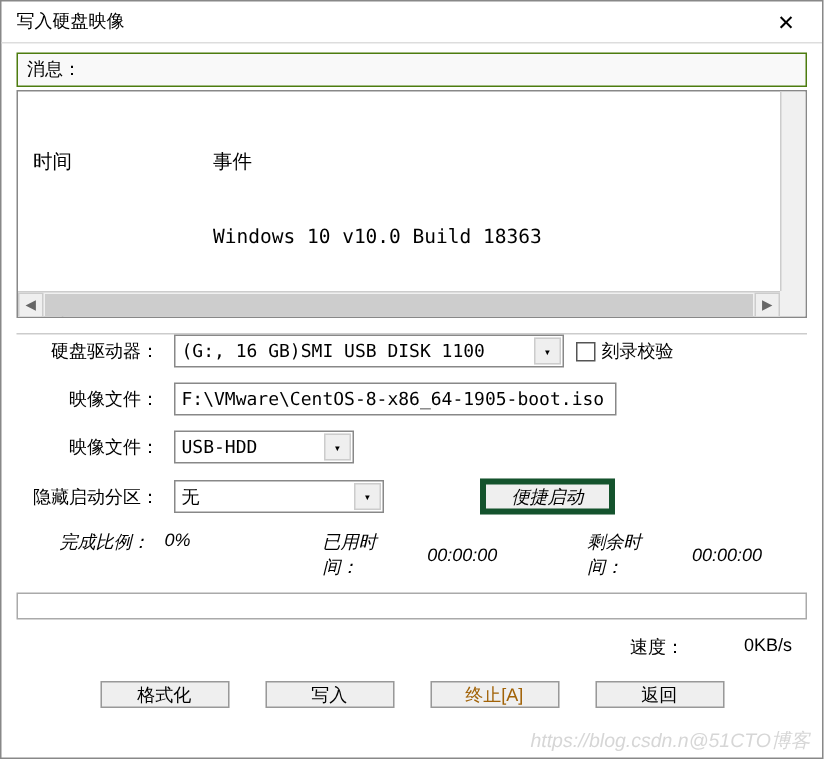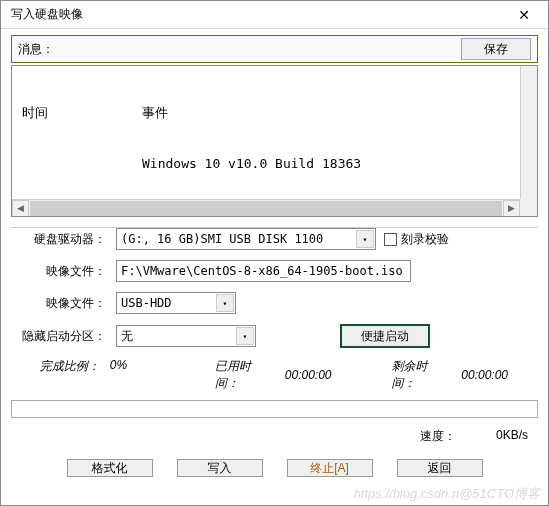--- a/index.html
+++ b/index.html
@@ -26,21 +26,21 @@
 .form-row { display: flex; align-items: center; margin-bottom: 10px; }
 .form-label { width: 105px; text-align: right; padding-right: 10px; }
 .select-ctrl { background: #fff; border: 1px solid #888; height: 22px; display: flex; align-items: center; padding: 0 4px; font-family: SimSun, monospace; font-size: 12px; position: relative; }
 .select-ctrl .dd { position: absolute; right: 1px; top: 1px; width: 18px; height: 18px; background: #efefef; border: 1px solid #ccc; display: flex; align-items: center; justify-content: center; font-size: 8px; }
 .drive-sel { width: 260px; }
 .file-in { width: 295px; }
 .write-sel { width: 120px; }
 .hide-sel { width: 140px; }
 .checkbox-wrap { display: flex; align-items: center; margin-left: 8px; }
 .checkbox-box { width: 13px; height: 13px; border: 1px solid #555; margin-right: 4px; background: #fff; }
-.quick-btn { width: 90px; height: 24px; background: #efefef; border: 2px solid #14532d; margin-left: 84px; cursor: pointer; font-size: 12px; }
+.quick-btn { width: 90px; height: 24px; background: #efefef; border: 4px solid #14532d; margin-left: 64px; cursor: pointer; font-size: 12px; font-style: italic; }
 .progress-row { display: flex; align-items: flex-start; margin: 10px 0 8px 0; font-style: italic; }
 .prog-label { width: 105px; text-align: right; padding-right: 10px; }
 .prog-seg { display: flex; align-items: center; margin-right: 30px; }
 .prog-seg-l { margin-right: 18px; }
 .progress-bar { height: 18px; background: #fff; border: 1px solid #aaa; margin: 6px 0 10px 0; }
 .speed-row { display: flex; justify-content: flex-end; padding-right: 10px; margin-bottom: 14px; }
 .speed-label { margin-right: 40px; }
 .button-row { display: flex; justify-content: center; gap: 24px; margin-top: 6px; }
 .action-btn { width: 86px; height: 18px; background: #efefef; border: 1px solid #999; cursor: pointer; font-size: 12px; }
 .action-btn.disabled { color: #a16207; }
@@ -51,21 +51,20 @@
 
 <div class="window">
   <div class="titlebar">
     <span class="title-text">写入硬盘映像</span>
     <div class="close-btn">✕</div>
   </div>
 
   <div class="content">
     <div class="msg-row">
       <span>消息：</span>
-      <button class="save-btn">保存</button>
     </div>
 
     <div class="logbox">
       <div class="log-inner">
         <div class="log-header">
           <span class="log-time-h">时间</span>
           <span>事件</span>
         </div>
         <div class="log-row">
           <span class="log-time"></span>

